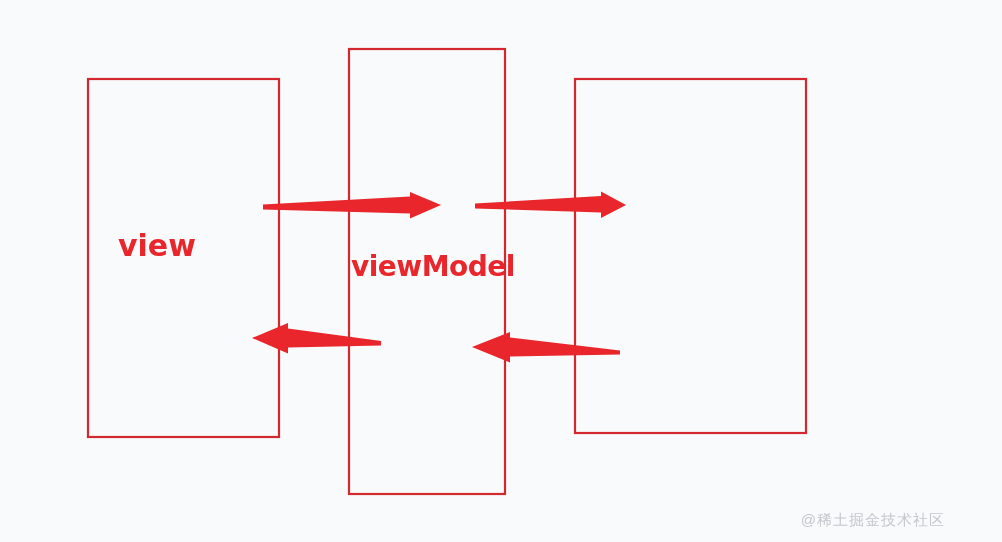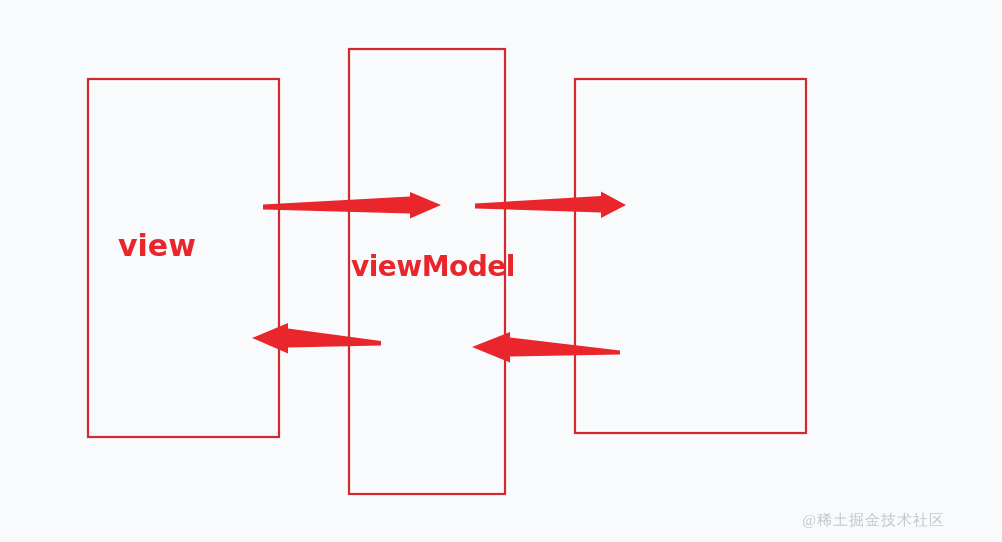--- a/index.html
+++ b/index.html
@@ -48,21 +48,21 @@
   #label-model {
     left: 617px;
     top: 239px;
     font-size: 28px;
   }
   #watermark {
     position: absolute;
     right: 20px;
     bottom: 12px;
     color: #c3c8ce;
-    font-family: Liberation Serif, serif;
+    font-family: Liberation Sans, sans-serif;
     font-size: 15px;
     letter-spacing: 1px;
     white-space: nowrap;
     margin-top: 28px;
   }
 </style>
 </head>
 <body>
 
 <div id="canvas">

